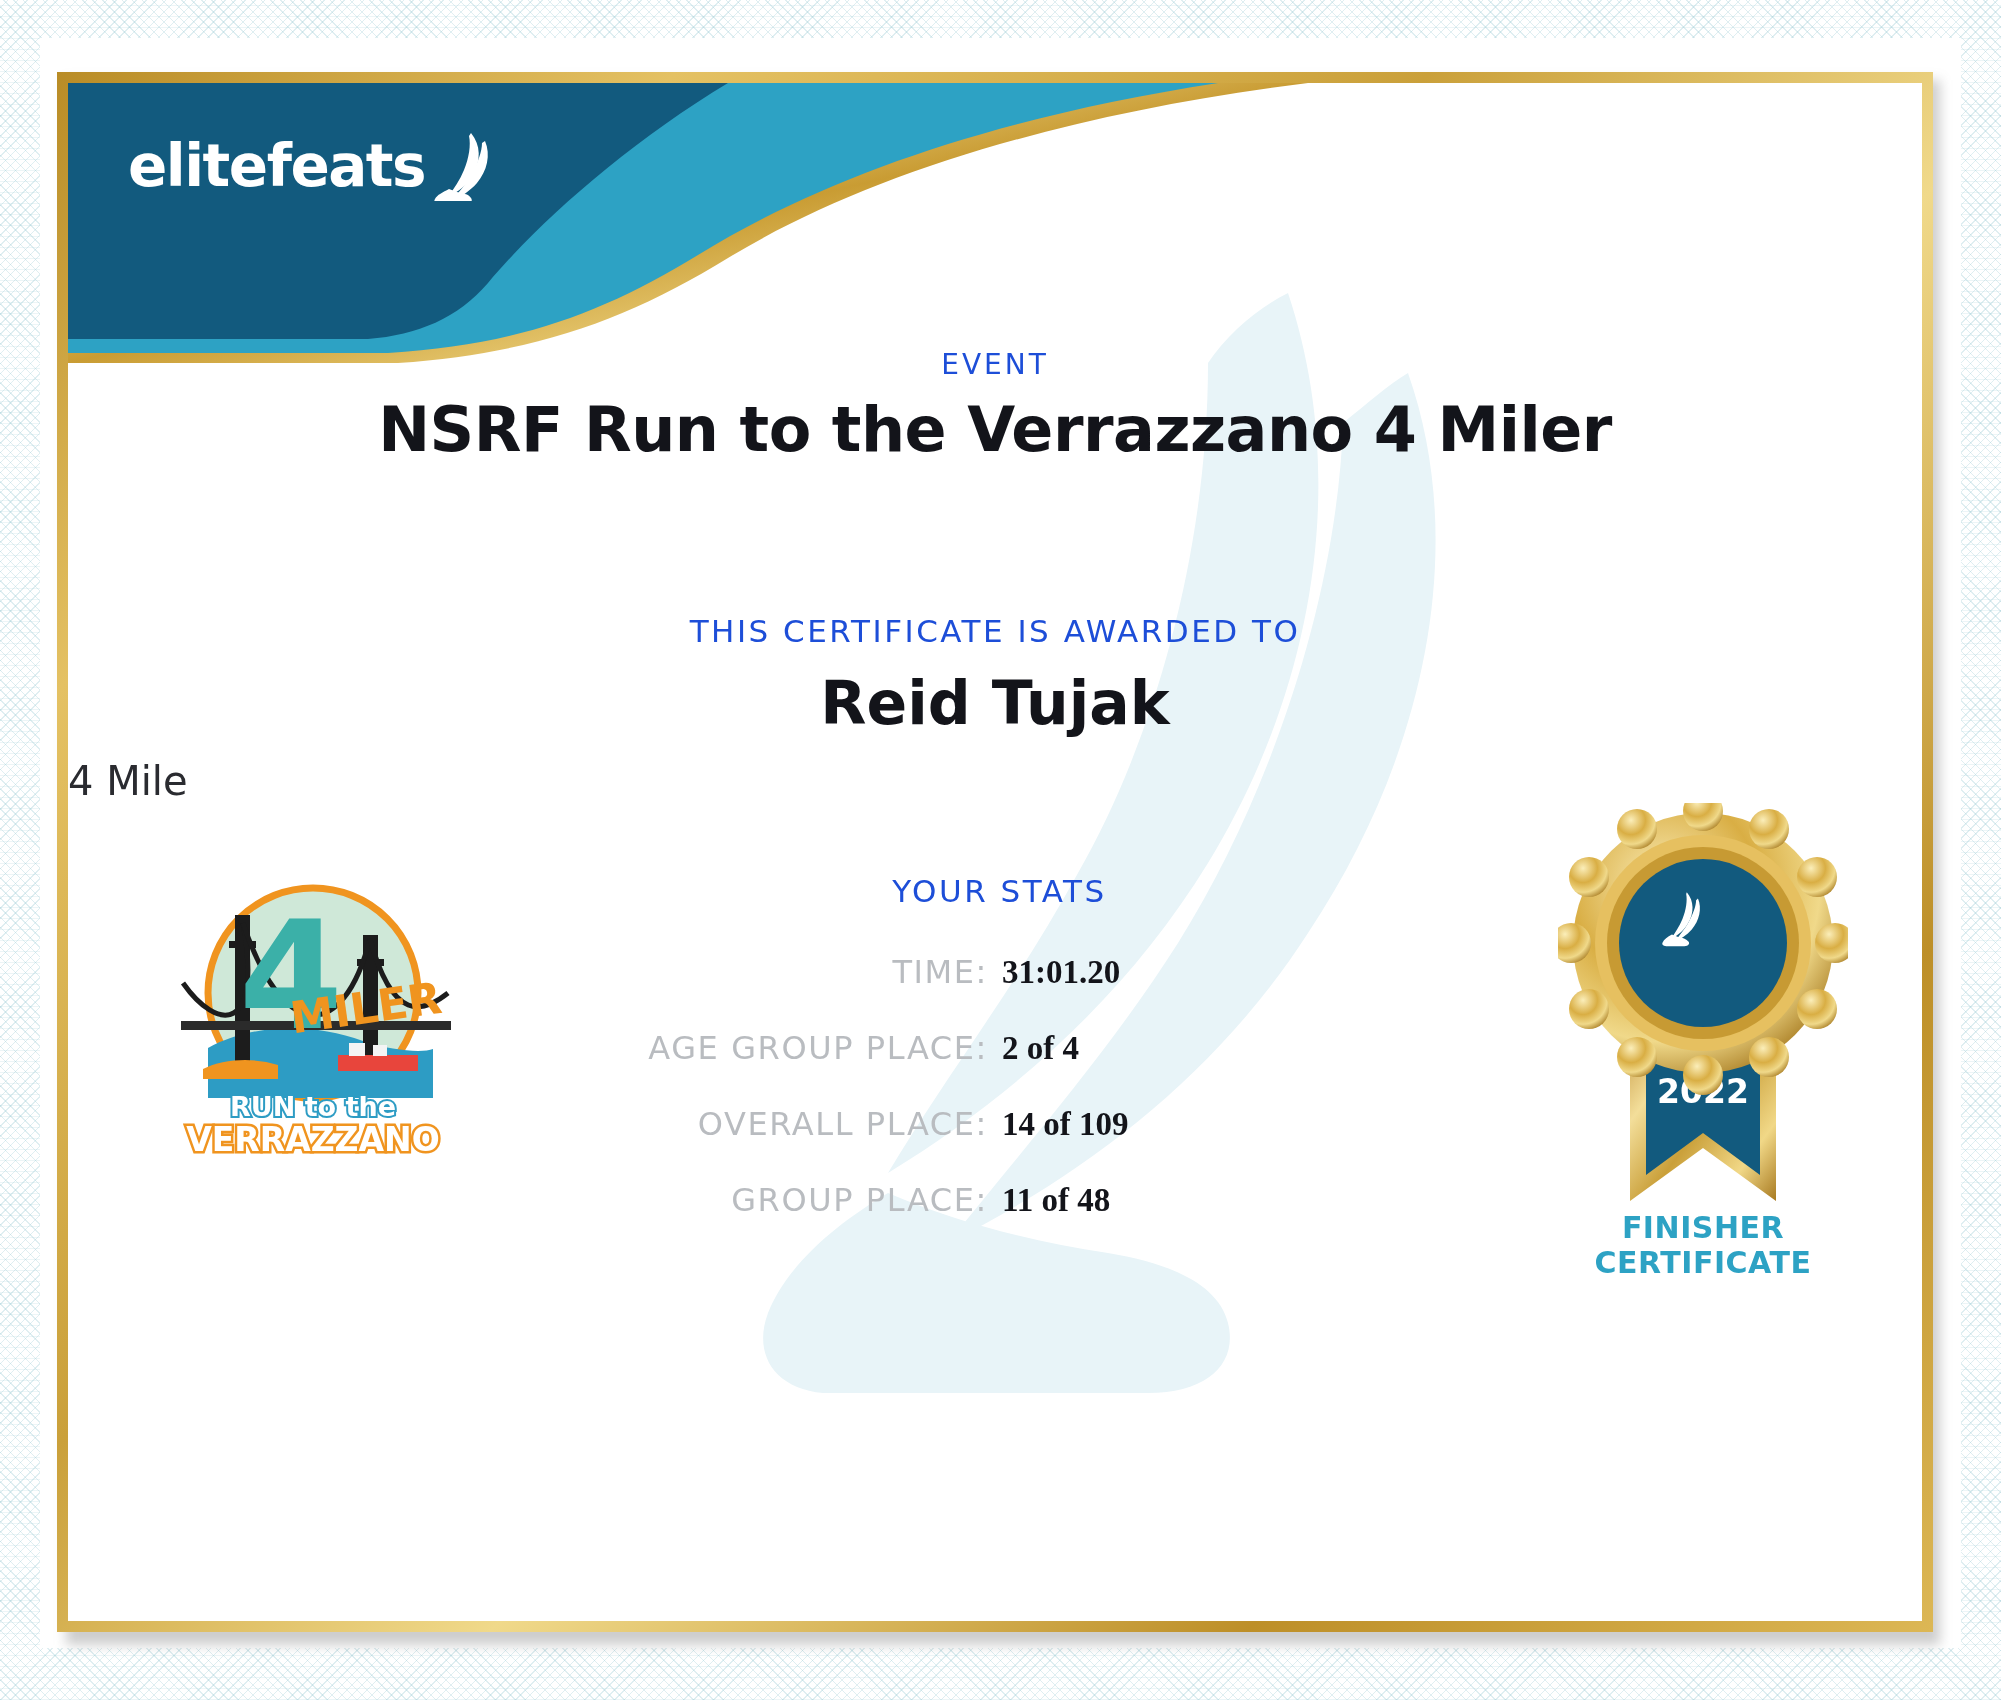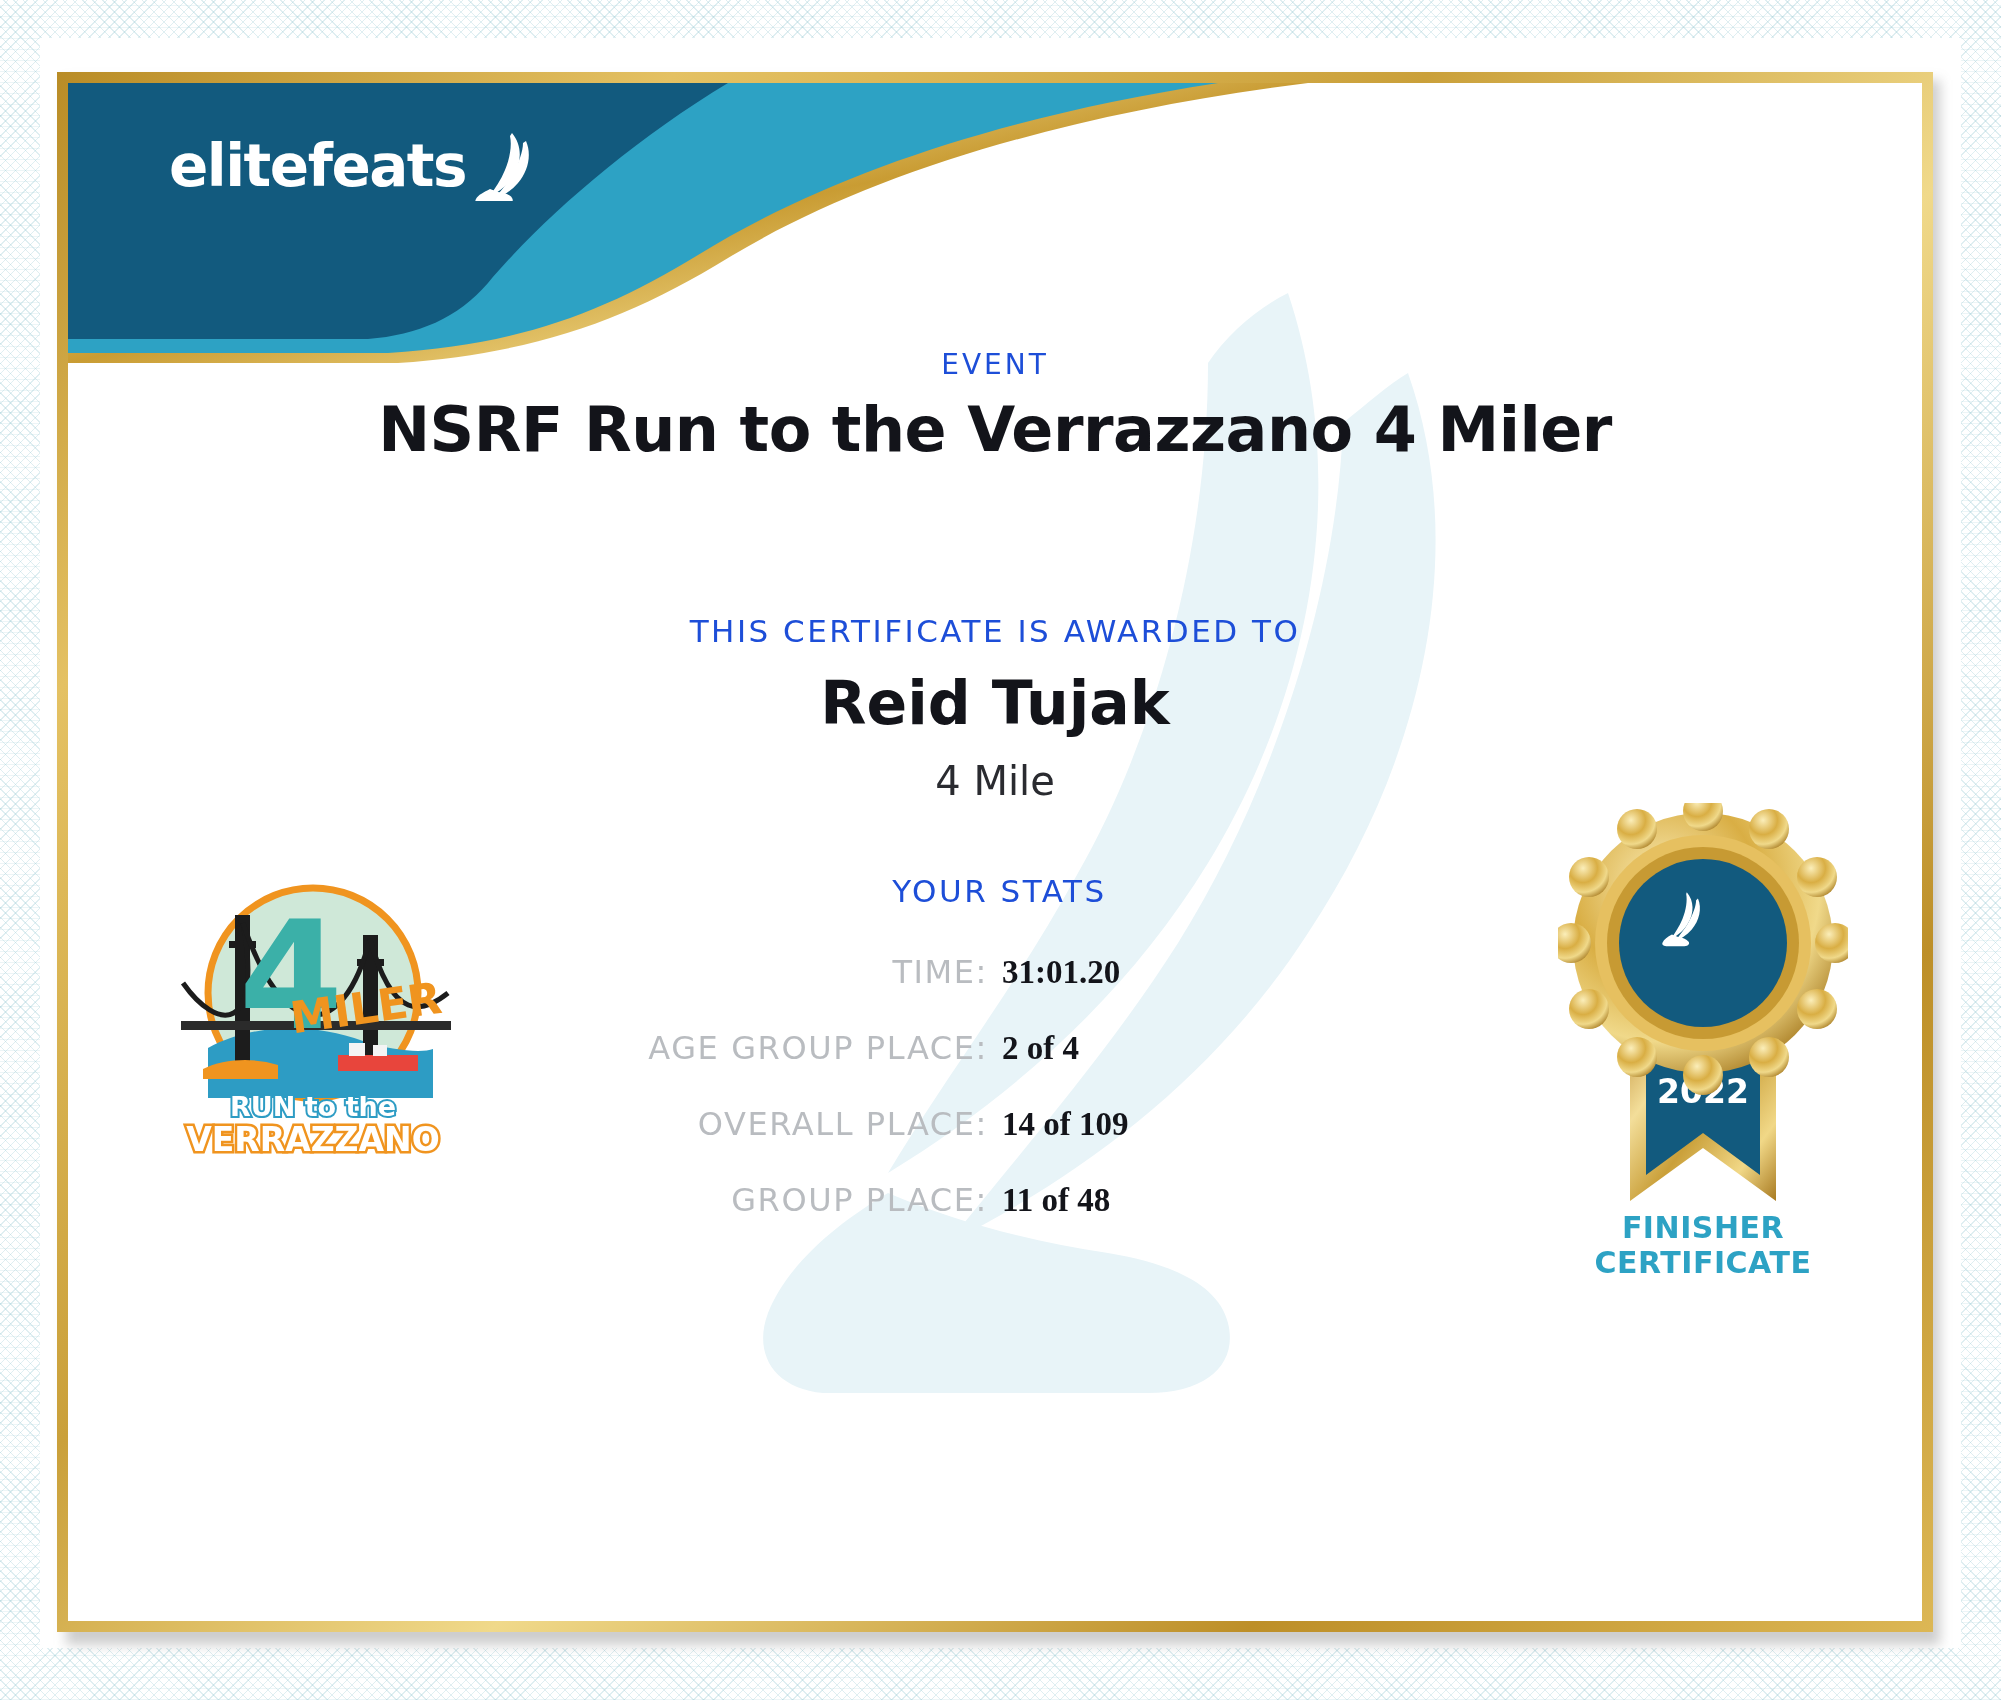--- a/index.html
+++ b/index.html
@@ -89,21 +89,20 @@
     display: flex;
     align-items: center;
     gap: 6px;
   }
   .brand-text {
     color: #ffffff;
     font-size: 58px;
     font-weight: bold;
     letter-spacing: -1.5px;
     font-family: "DejaVu Sans", sans-serif;
-    margin-left: 41px;
   }
   .brand-wing { width: 62px; height: 70px; display:block; }
 
   
   .label {
     text-align: center;
     color: #1d4ed8;
     letter-spacing: 3px;
     font-family: "DejaVu Sans", sans-serif;
   }
@@ -138,21 +137,21 @@
     text-align: center;
     font-size: 60px;
     font-weight: bold;
     color: #13141a;
     font-family: "DejaVu Sans", sans-serif;
   }
   .distance {
     position: absolute;
     left: 0; right: 0;
     top: 675px;
-    text-align: center;
+    text-align: left;
     font-size: 40px;
     color: #2a2b30;
     font-family: "DejaVu Sans", sans-serif;
   }
   .stats-label {
     position: absolute;
     left: 0; right: 0;
     top: 790px;
     font-size: 31px;
     letter-spacing: 2.5px;

